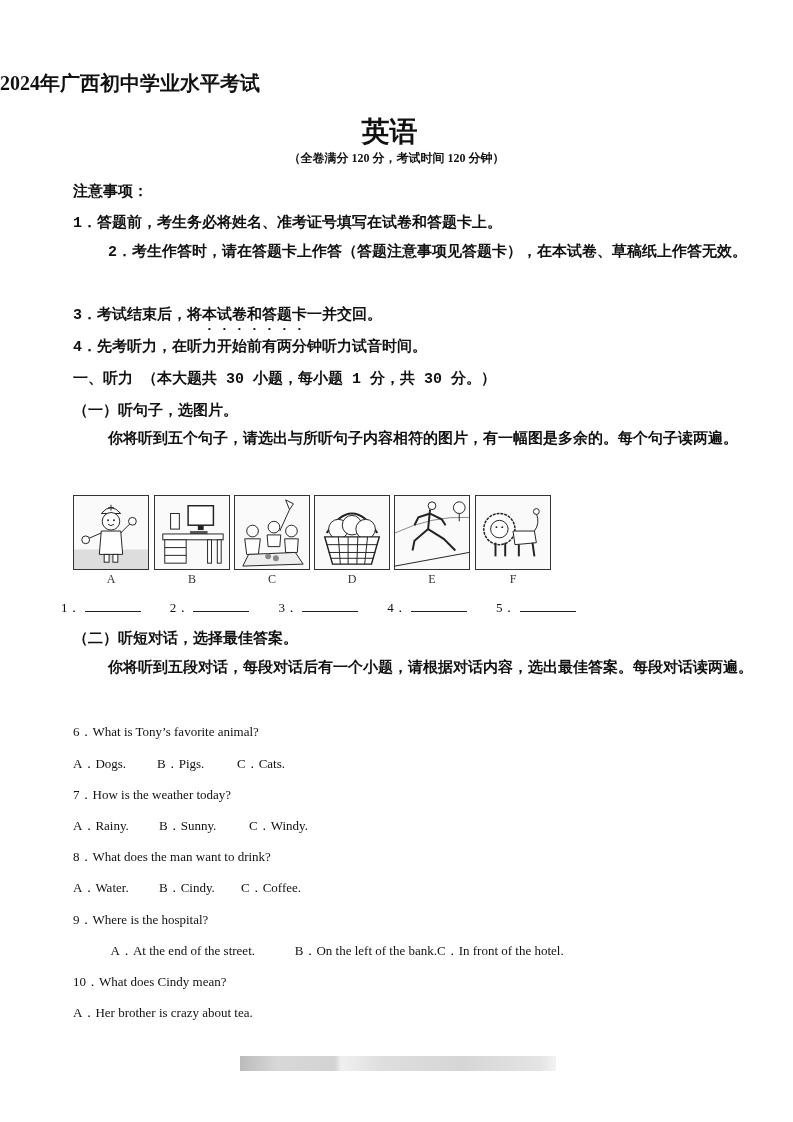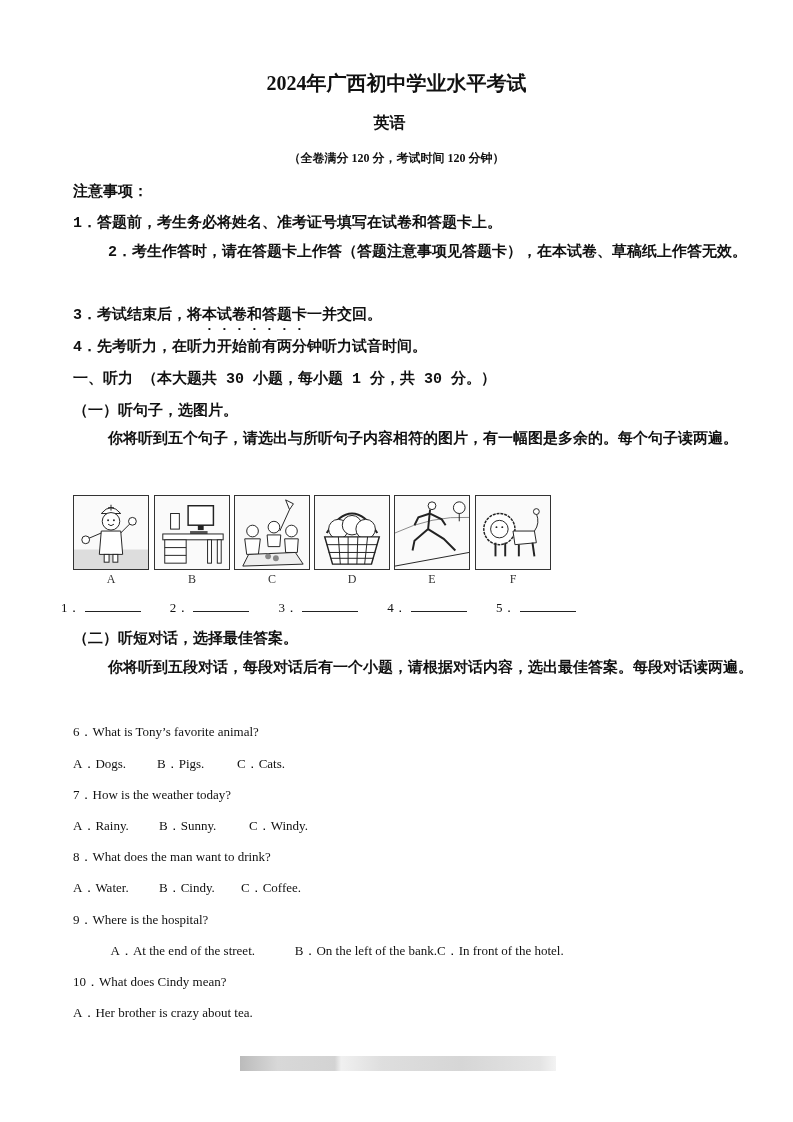--- a/index.html
+++ b/index.html
@@ -1,20 +1,20 @@
 <!DOCTYPE html>
 <html><head>
 <meta charset="utf-8">
 <style>
   html, body { margin: 0; padding: 0; background: #ffffff; }
   body { width: 793px; height: 1122px; position: relative; overflow: hidden; color: #111; }
   .serif { font-family: "Liberation Serif", "DejaVu Serif", serif; }
   .abs { position: absolute; white-space: nowrap; }
-  .title { top: 70px; left: 0; width: 793px; text-align: center; font-size: 20px; font-weight: bold; }
-  .subject { top: 113px; left: 0; width: 779px; text-align: center; font-size: 16px; font-weight: bold; }
+  .title { top: 70px; left: 0; width: 793px; font-size: 20px; font-weight: bold; }
+  .subject { top: 113px; left: 0; width: 779px; text-align: center; font-size: 28px; font-weight: bold; }
   .meta { top: 150px; left: 0; width: 793px; text-align: center; font-size: 12px; font-weight: bold; }
   .b14 { font-size: 15px; font-weight: bold; left: 73px; font-family: Liberation Mono, monospace; }
   .wrap { white-space: normal; width: 650px; line-height: 30px; margin-left: 35px; }
   .dot-em { text-emphasis: dot; -webkit-text-emphasis: dot; text-emphasis-position: under; margin-top: 27px; -webkit-text-emphasis-position: under; }
   .q { font-size: 13px; left: 73px; }
   .opt { display: inline-block; }
   .pic { position: absolute; top: 495px; width: 76px; height: 75px; border: 1.5px solid #333; background: #fafafa; box-sizing: border-box; overflow: hidden; }
   .pic svg { width: 100%; height: 100%; }
   .piclabel { position: absolute; top: 572px; width: 76px; text-align: center; font-size: 12px; color: #333; }
   .blank { display: inline-block; width: 56px; border-bottom: 1px solid #222; height: 12px; vertical-align: baseline; margin-left: 4px; }

